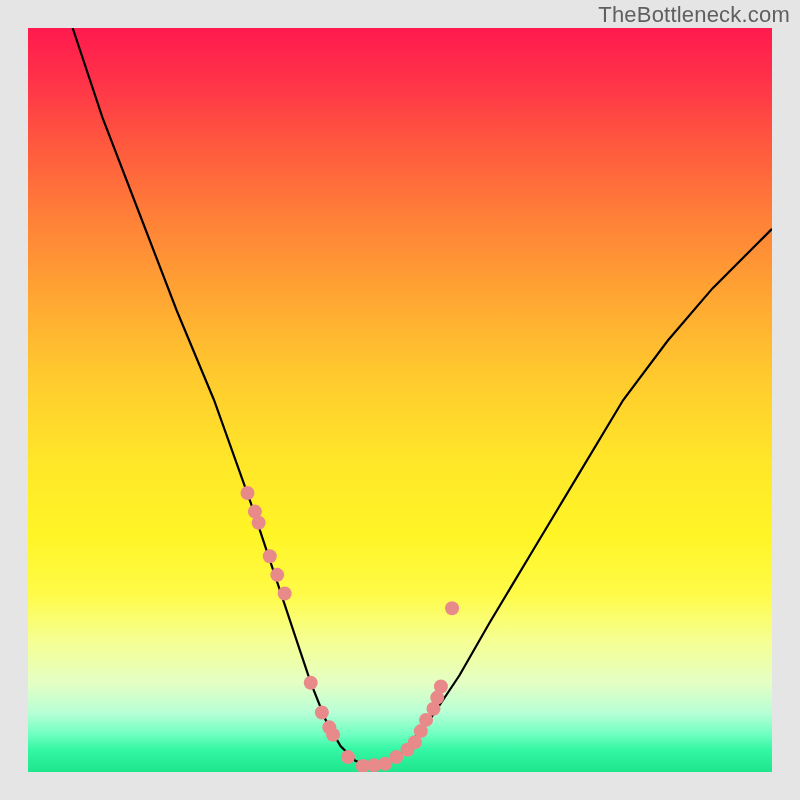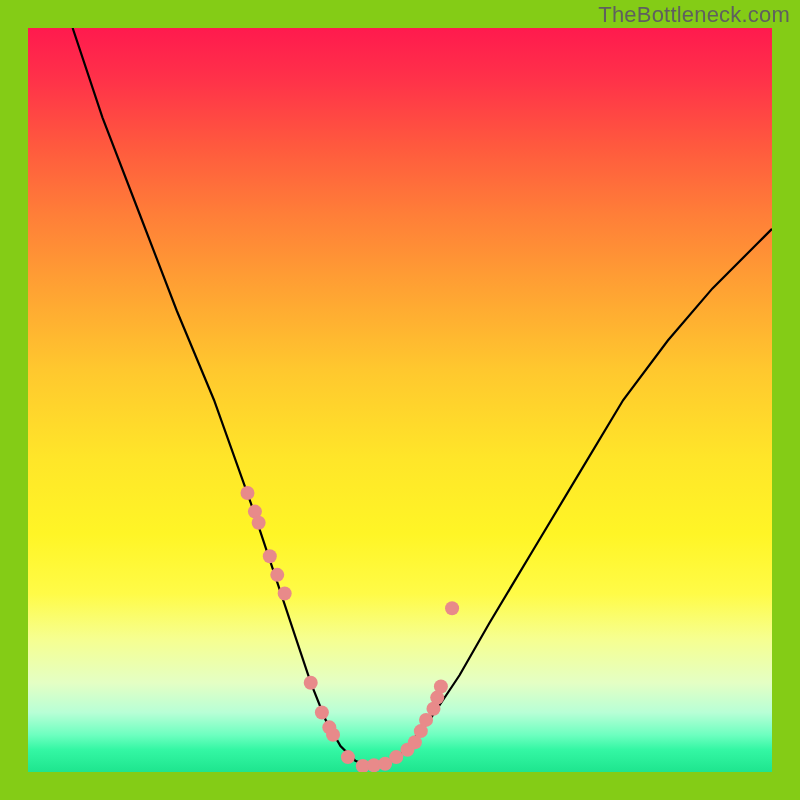--- a/index.html
+++ b/index.html
@@ -10,21 +10,21 @@
     overflow: hidden;
     background: #000;
     font-family: Arial, Helvetica, sans-serif;
   }
   .frame {
     position: absolute;
     top: 0;
     left: 0;
     width: 800px;
     height: 800px;
-    background: #84cc16;
+    background: #e5e5e5;
   }
   .plot-area {
     position: absolute;
     top: 28px;
     left: 28px;
     width: 744px;
     height: 744px;
     overflow: hidden;
   }
   .gradient {

